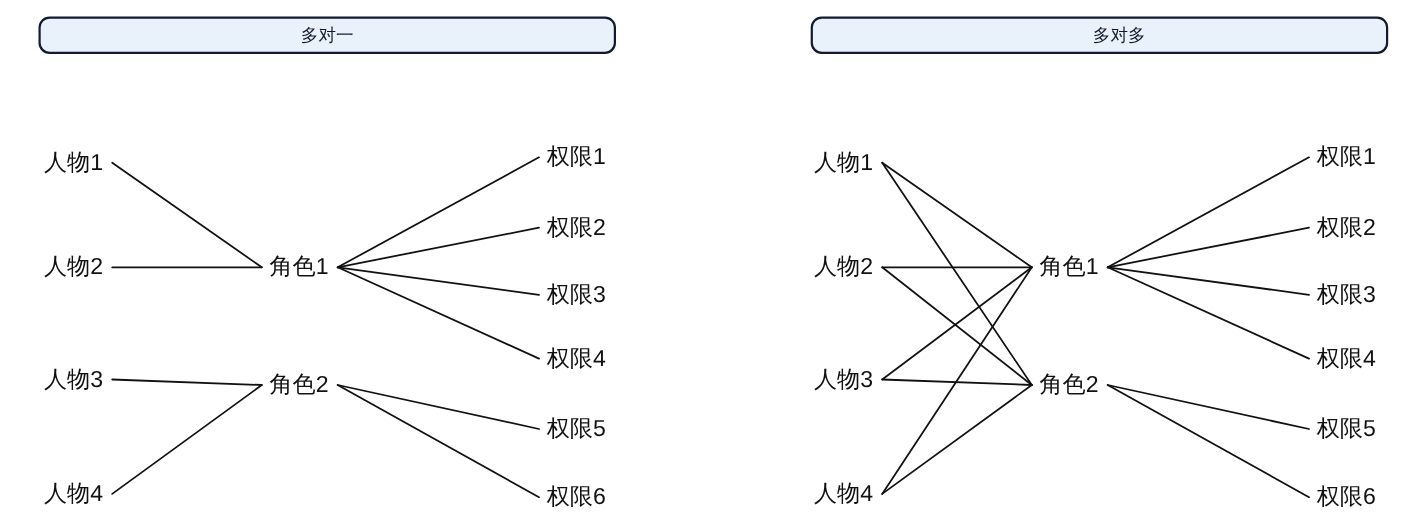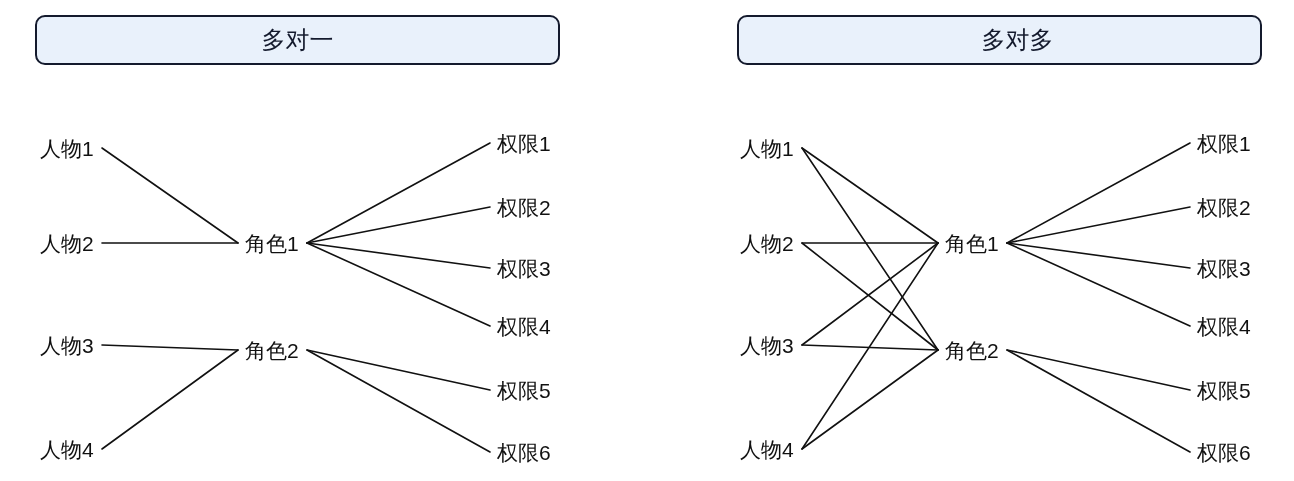--- a/index.html
+++ b/index.html
@@ -11,29 +11,29 @@
   .stage {
     position: relative;
     width: 1294px;
     height: 481px;
     background: #ffffff;
     overflow: hidden;
   }
   .title-box {
     position: absolute;
     top: 15px;
-    height: 50px;
+    height: 34px;
     width: 525px;
     border: 2.5px solid #141a2d;
     border-radius: 10px;
     background: #e9f1fb;
     display: flex;
     align-items: center;
     justify-content: center;
-    font-size: 24px;
+    font-size: 16px;
     color: #141a2d;
     box-sizing: border-box;
   }
   .title-left  { left: 35px; }
   .title-right { left: 737px; padding-left: 36px; }
   svg.graph {
     position: absolute;
     left: 0;
     top: 0;
     width: 1294px;

